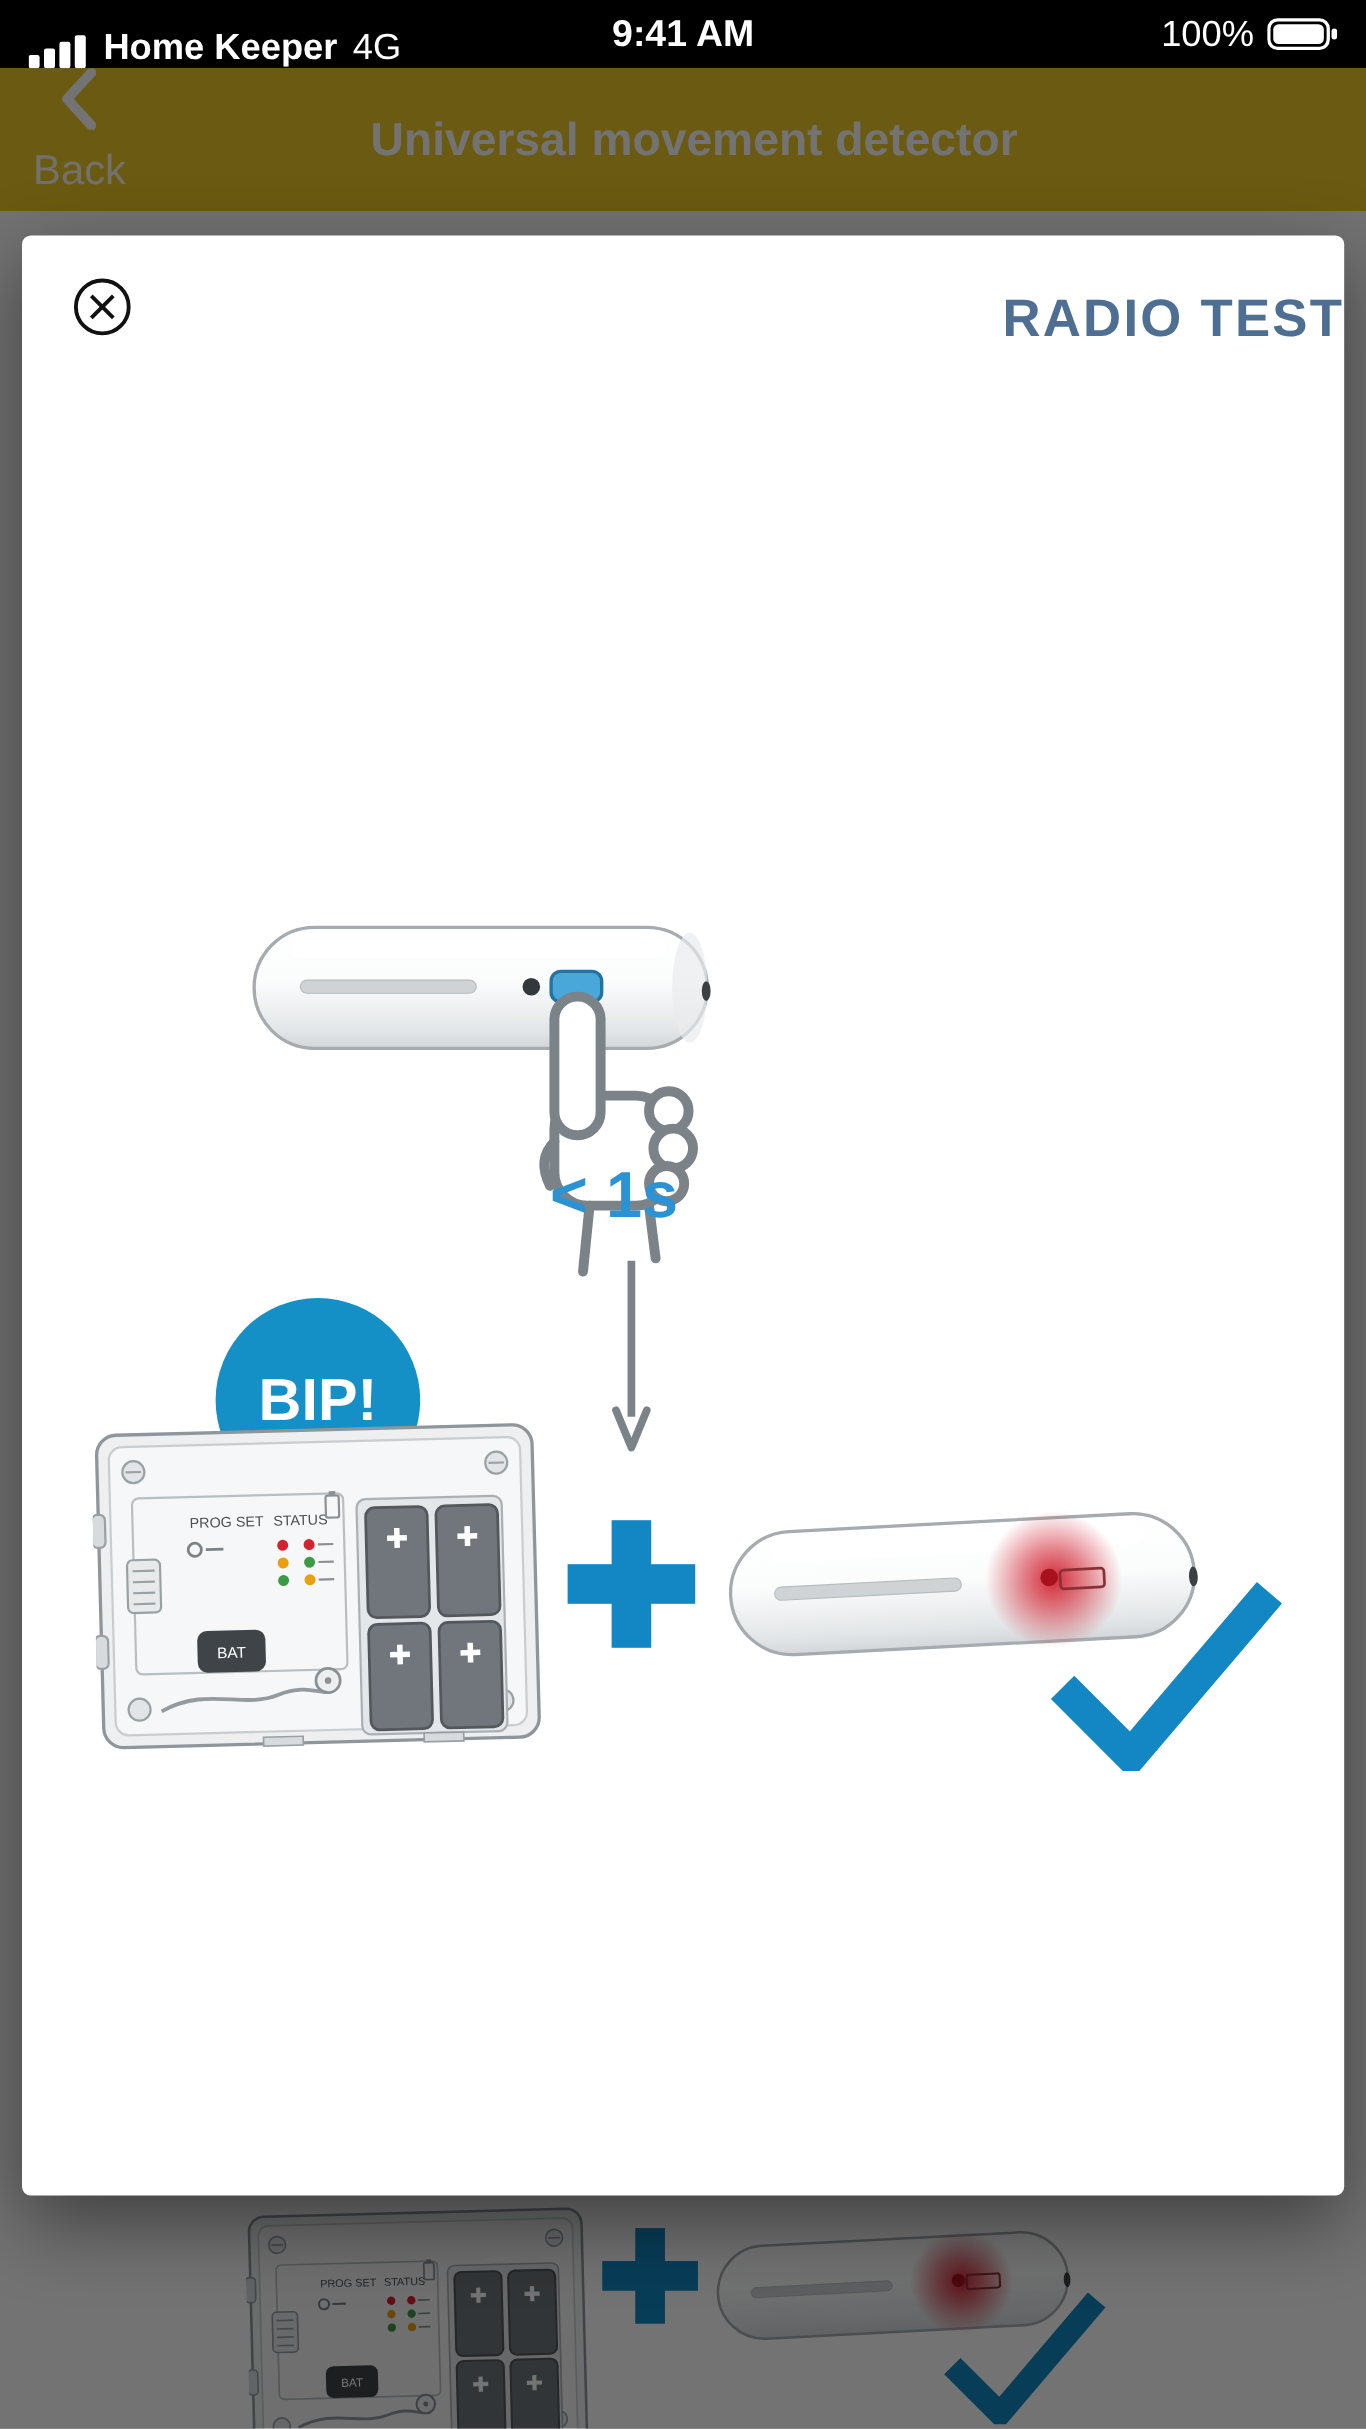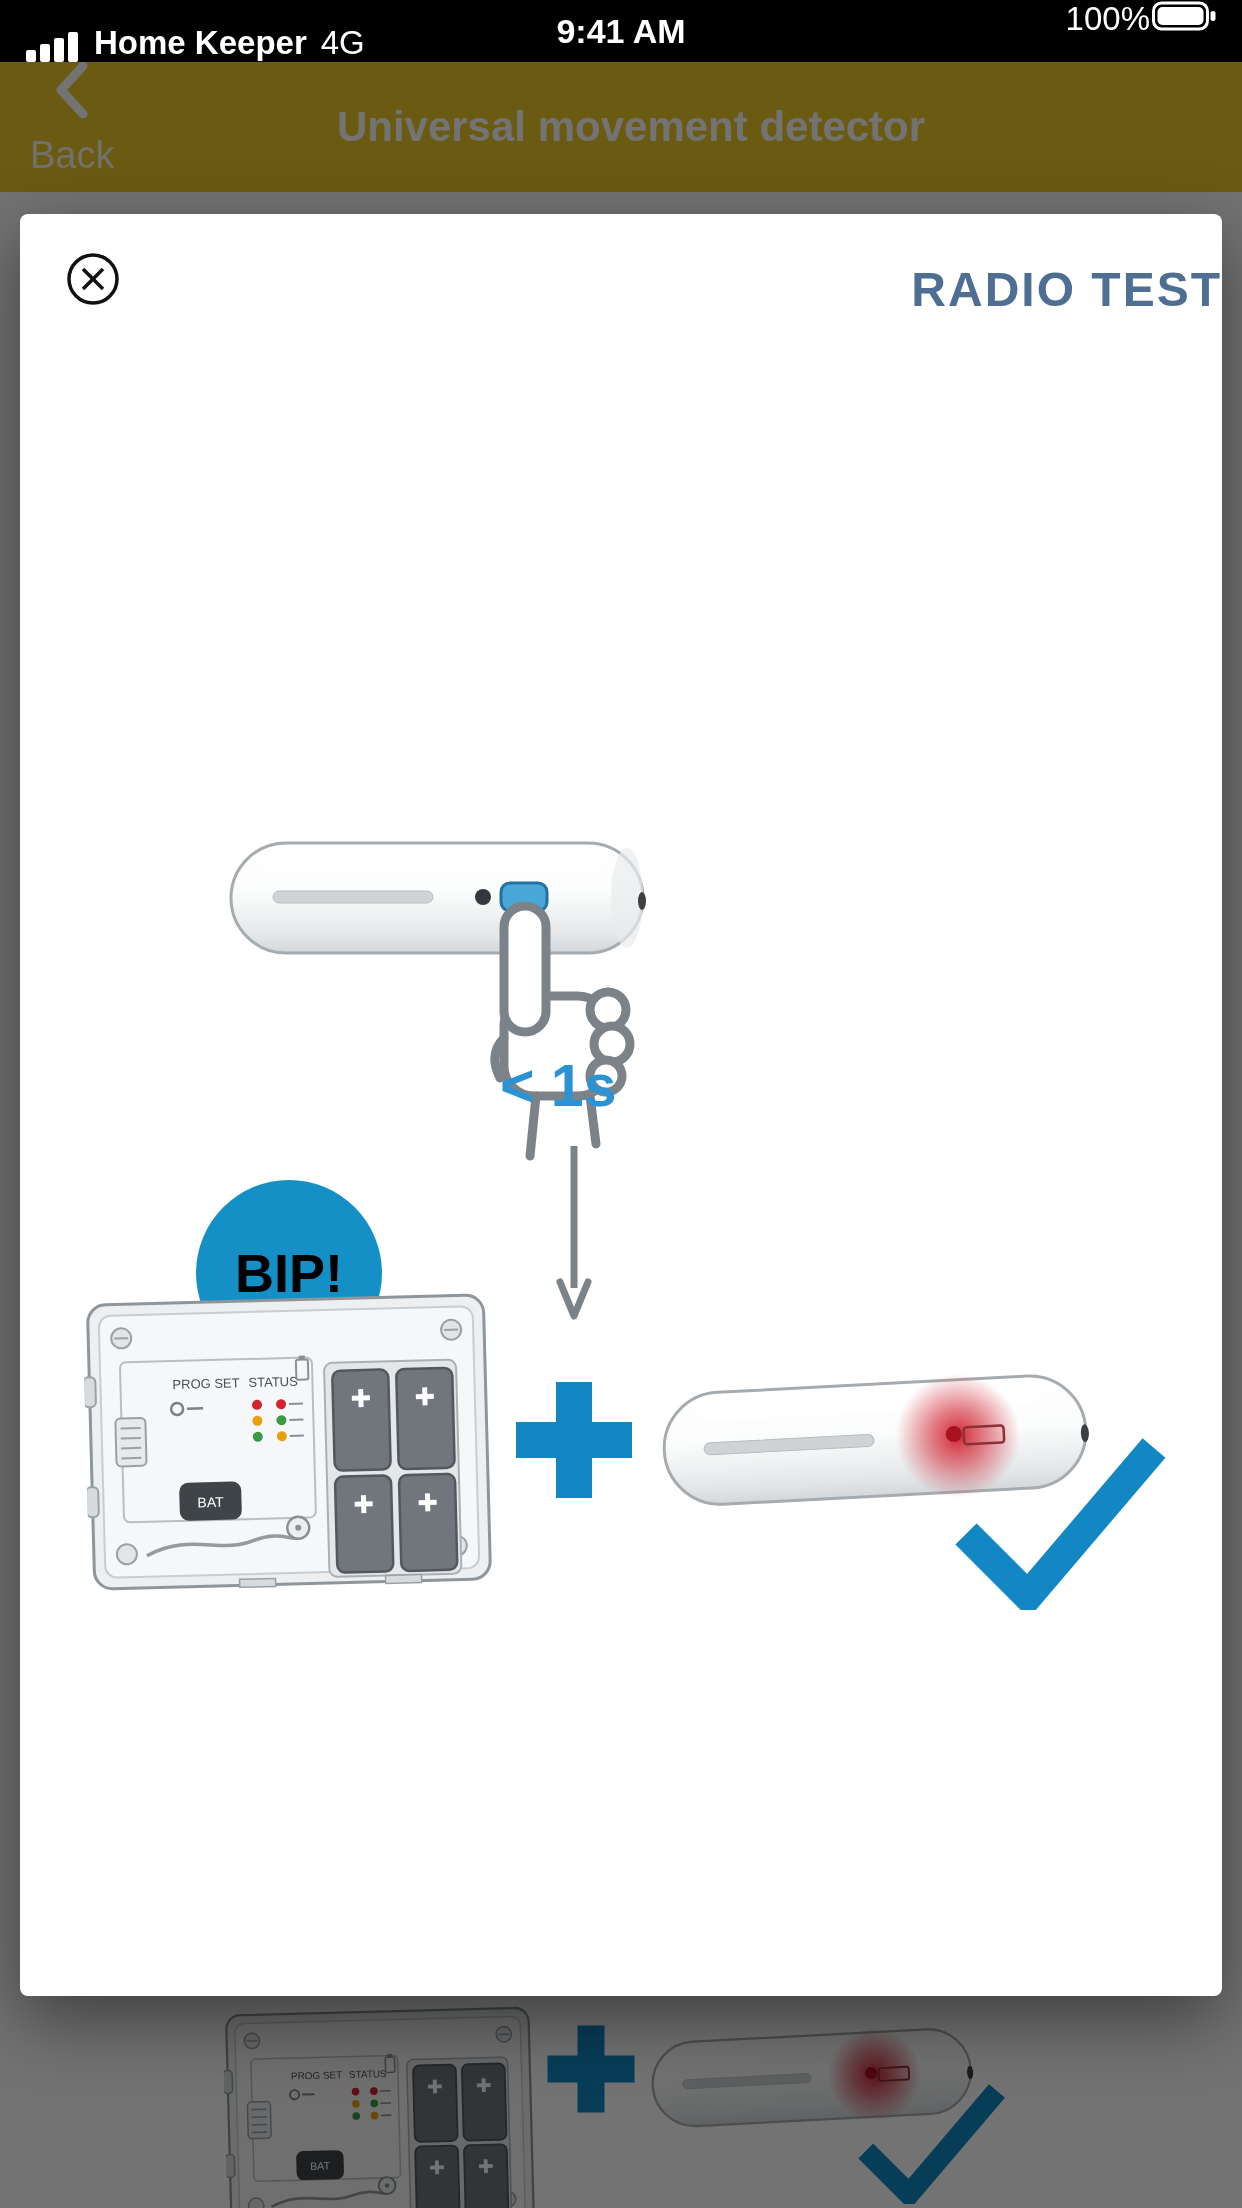--- a/index.html
+++ b/index.html
@@ -6,21 +6,21 @@
   html,body { background:#000; }
   body { font-family:"Liberation Sans", sans-serif; }
   .page { position:relative; width:1242px; height:2208px; overflow:hidden; background:#000; }
 
   
   .status-bar { position:absolute; top:0; left:0; width:100%; height:62px; background:#000; color:#fff; z-index:30; }
   .sb-left { position:absolute; left:26px; top:0; height:62px; display:flex; align-items:flex-end; gap:14px; }
   .sb-carrier { font-size:33px; font-weight:600; }
   .sb-network { font-size:33px; font-weight:400; }
   .sb-time { position:absolute; left:50%; top:0; transform:translateX(-50%); height:62px; display:flex; align-items:center; font-size:34px; font-weight:700; }
-  .sb-right { position:absolute; right:24px; top:0; height:62px; display:flex; gap:2px; }
+  .sb-right { position:absolute; right:24px; top:0; height:62px; display:flex; align-items:center; gap:12px; }
   .sb-batt-pct { font-size:33px; font-weight:400; }
 
   
   .app-bg { position:absolute; top:62px; left:0; width:100%; bottom:0; background:#fff; z-index:1; }
   .nav-bar { position:absolute; top:0; left:0; width:100%; height:130px; background:#eec826; }
   .back-button { position:absolute; left:30px; top:0; height:130px; display:flex; align-items:center; gap:16px; cursor:pointer;flex-direction:column; }
   .back-label { font-size:38px; color:rgba(255,255,255,0.92); }
   .nav-title { position:absolute; left:0; top:0; width:100%; height:130px; display:flex; align-items:center; justify-content:center; font-size:42px; font-weight:700; color:#fff;padding-left:20px; }
   .content-bg { position:absolute; top:130px; left:0; right:0; bottom:0; background:#fff; }
   .recommendations { position:absolute; top:108px; left:0; width:100%; text-align:center; font-size:44px; font-weight:700; letter-spacing:2px; color:#5a6a78; }
@@ -28,21 +28,21 @@
   .dim-overlay { position:absolute; top:62px; left:0; width:100%; bottom:0; background:rgba(0,0,0,0.55); z-index:5; }
 
   
   .modal { position:absolute; top:214px; left:20px; width:1202px; height:1782px; background:#fff; border-radius:8px; z-index:10; box-shadow:0 24px 70px rgba(0,0,0,0.45); }
   .close-button { position:absolute; left:44px; top:36px; width:58px; height:58px; cursor:pointer; }
   .modal-title { position:absolute; top:48px; left:0; width:100%; text-align:right; font-size:48px; font-weight:700; letter-spacing:2px; color:#4e6f92; }
 
   .pos { position:absolute; }
   .press-duration { position:absolute; left:480px; top:838px; font-size:59px; font-weight:700; color:#2b93d3; }
   .bip-badge { position:absolute; left:176px; top:966px; width:186px; height:186px; border-radius:50%; background:#1590c6; display:flex; align-items:center; justify-content:center; }
-  .bip-badge span { color:#000000; font-size:54px; font-weight:700; }
+  .bip-badge span { color:#ffffff; font-size:54px; font-weight:700; }
 
   svg text { font-family:"Liberation Sans", sans-serif; }
 </style>
 </head>
 <body>
 
 <div class="page">
 
   <svg style="position:absolute;width:0;height:0" aria-hidden="true">
     <defs>

